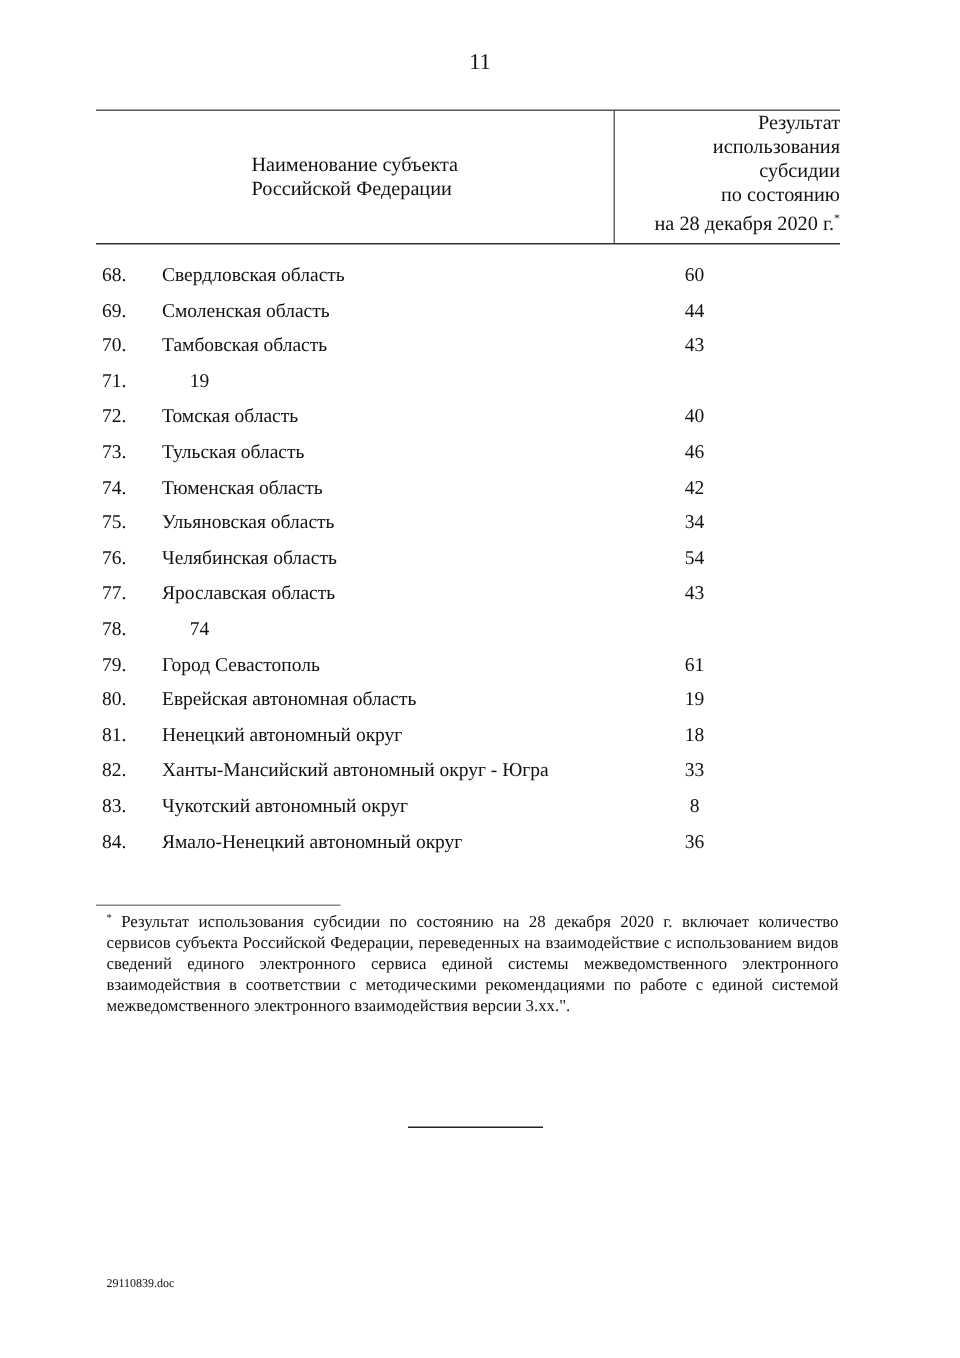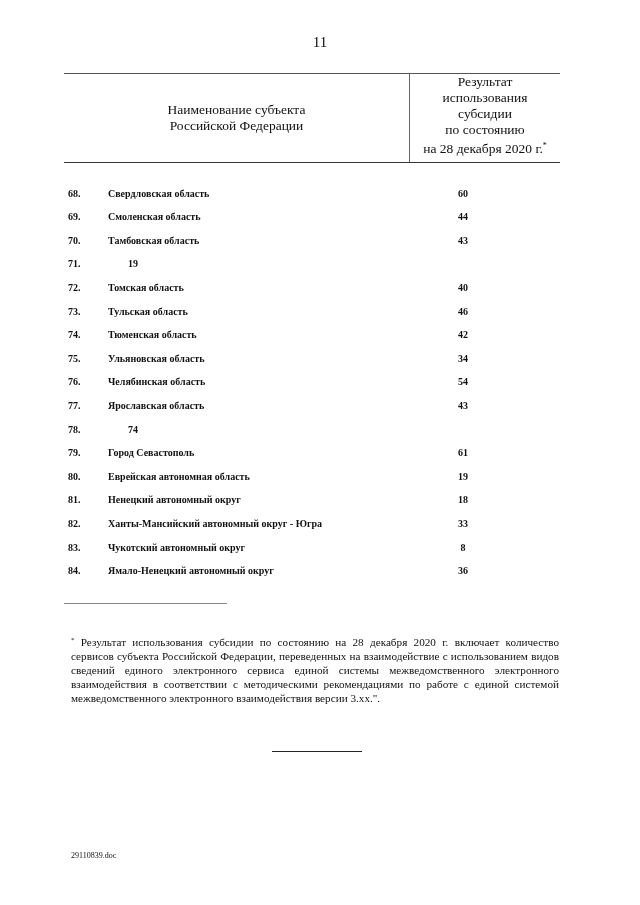--- a/index.html
+++ b/index.html
@@ -2,31 +2,31 @@
 <html><head>
 <meta charset="utf-8">
 <style>
   html, body { margin: 0; padding: 0; background: #ffffff; }
   body { width: 640px; height: 905px; position: relative; overflow: hidden;
          font-family: "Liberation Serif", "DejaVu Serif", serif; color: #111; }
   .page-number { position: absolute; left: 0; width: 640px; top: 34px; text-align: center; font-size: 15px; }
   .table-head { position: absolute; left: 64px; top: 73px; width: 496px; height: 88px;
                 border-top: 1px solid #555; border-bottom: 1px solid #333; display: flex; }
   .head-name { width: 345px; display: flex; align-items: center; justify-content: center;
-               text-align: center; font-size: 13.5px; line-height: 16px; border-right: 1px solid #666; }
-  .head-result { flex: 1; text-align: center; font-size: 13.5px; line-height: 16px; padding-top: 0; }
+               text-align: left; font-size: 13.5px; line-height: 16px; border-right: 1px solid #666; }
+  .head-result { flex: 1; text-align: right; font-size: 13.5px; line-height: 16px; padding-top: 0; }
   .head-result sup { font-size: 8px; vertical-align: 5px; }
   .rows { position: absolute; left: 68px; top: 175px; width: 500px; }
-  .row { display: flex; height: 23.6px; align-items: flex-end; font-size: 10px; font-weight: bold; }
+  .row { display: flex; height: 23.6px; align-items: flex-start; font-size: 13px; }
   .row .num { width: 40px; }
   .row .name { width: 330px; }
   .row .val { width: 50px; text-align: center; margin-left: 0px; }
   .fn-rule { position: absolute; left: 64px; top: 603px; width: 163px; border-top: 1px solid #888; }
   .footnote { position: absolute; left: 71px; top: 605px; width: 488px; font-size: 11.2px; line-height: 14px;
-              text-align: justify; text-align-last: auto; margin-top: 28px; }
+              text-align: justify; text-align-last: auto; }
   .footnote sup { font-size: 7px; vertical-align: 4px; }
   .end-rule { position: absolute; left: 272px; top: 751px; width: 90px; border-top: 1px solid #222; }
   .doc-id { position: absolute; left: 71px; top: 851px; font-size: 8px; }
 </style>
 </head>
 <body>
 
 <div class="page-number">11</div>
 
 <div class="table-head">

